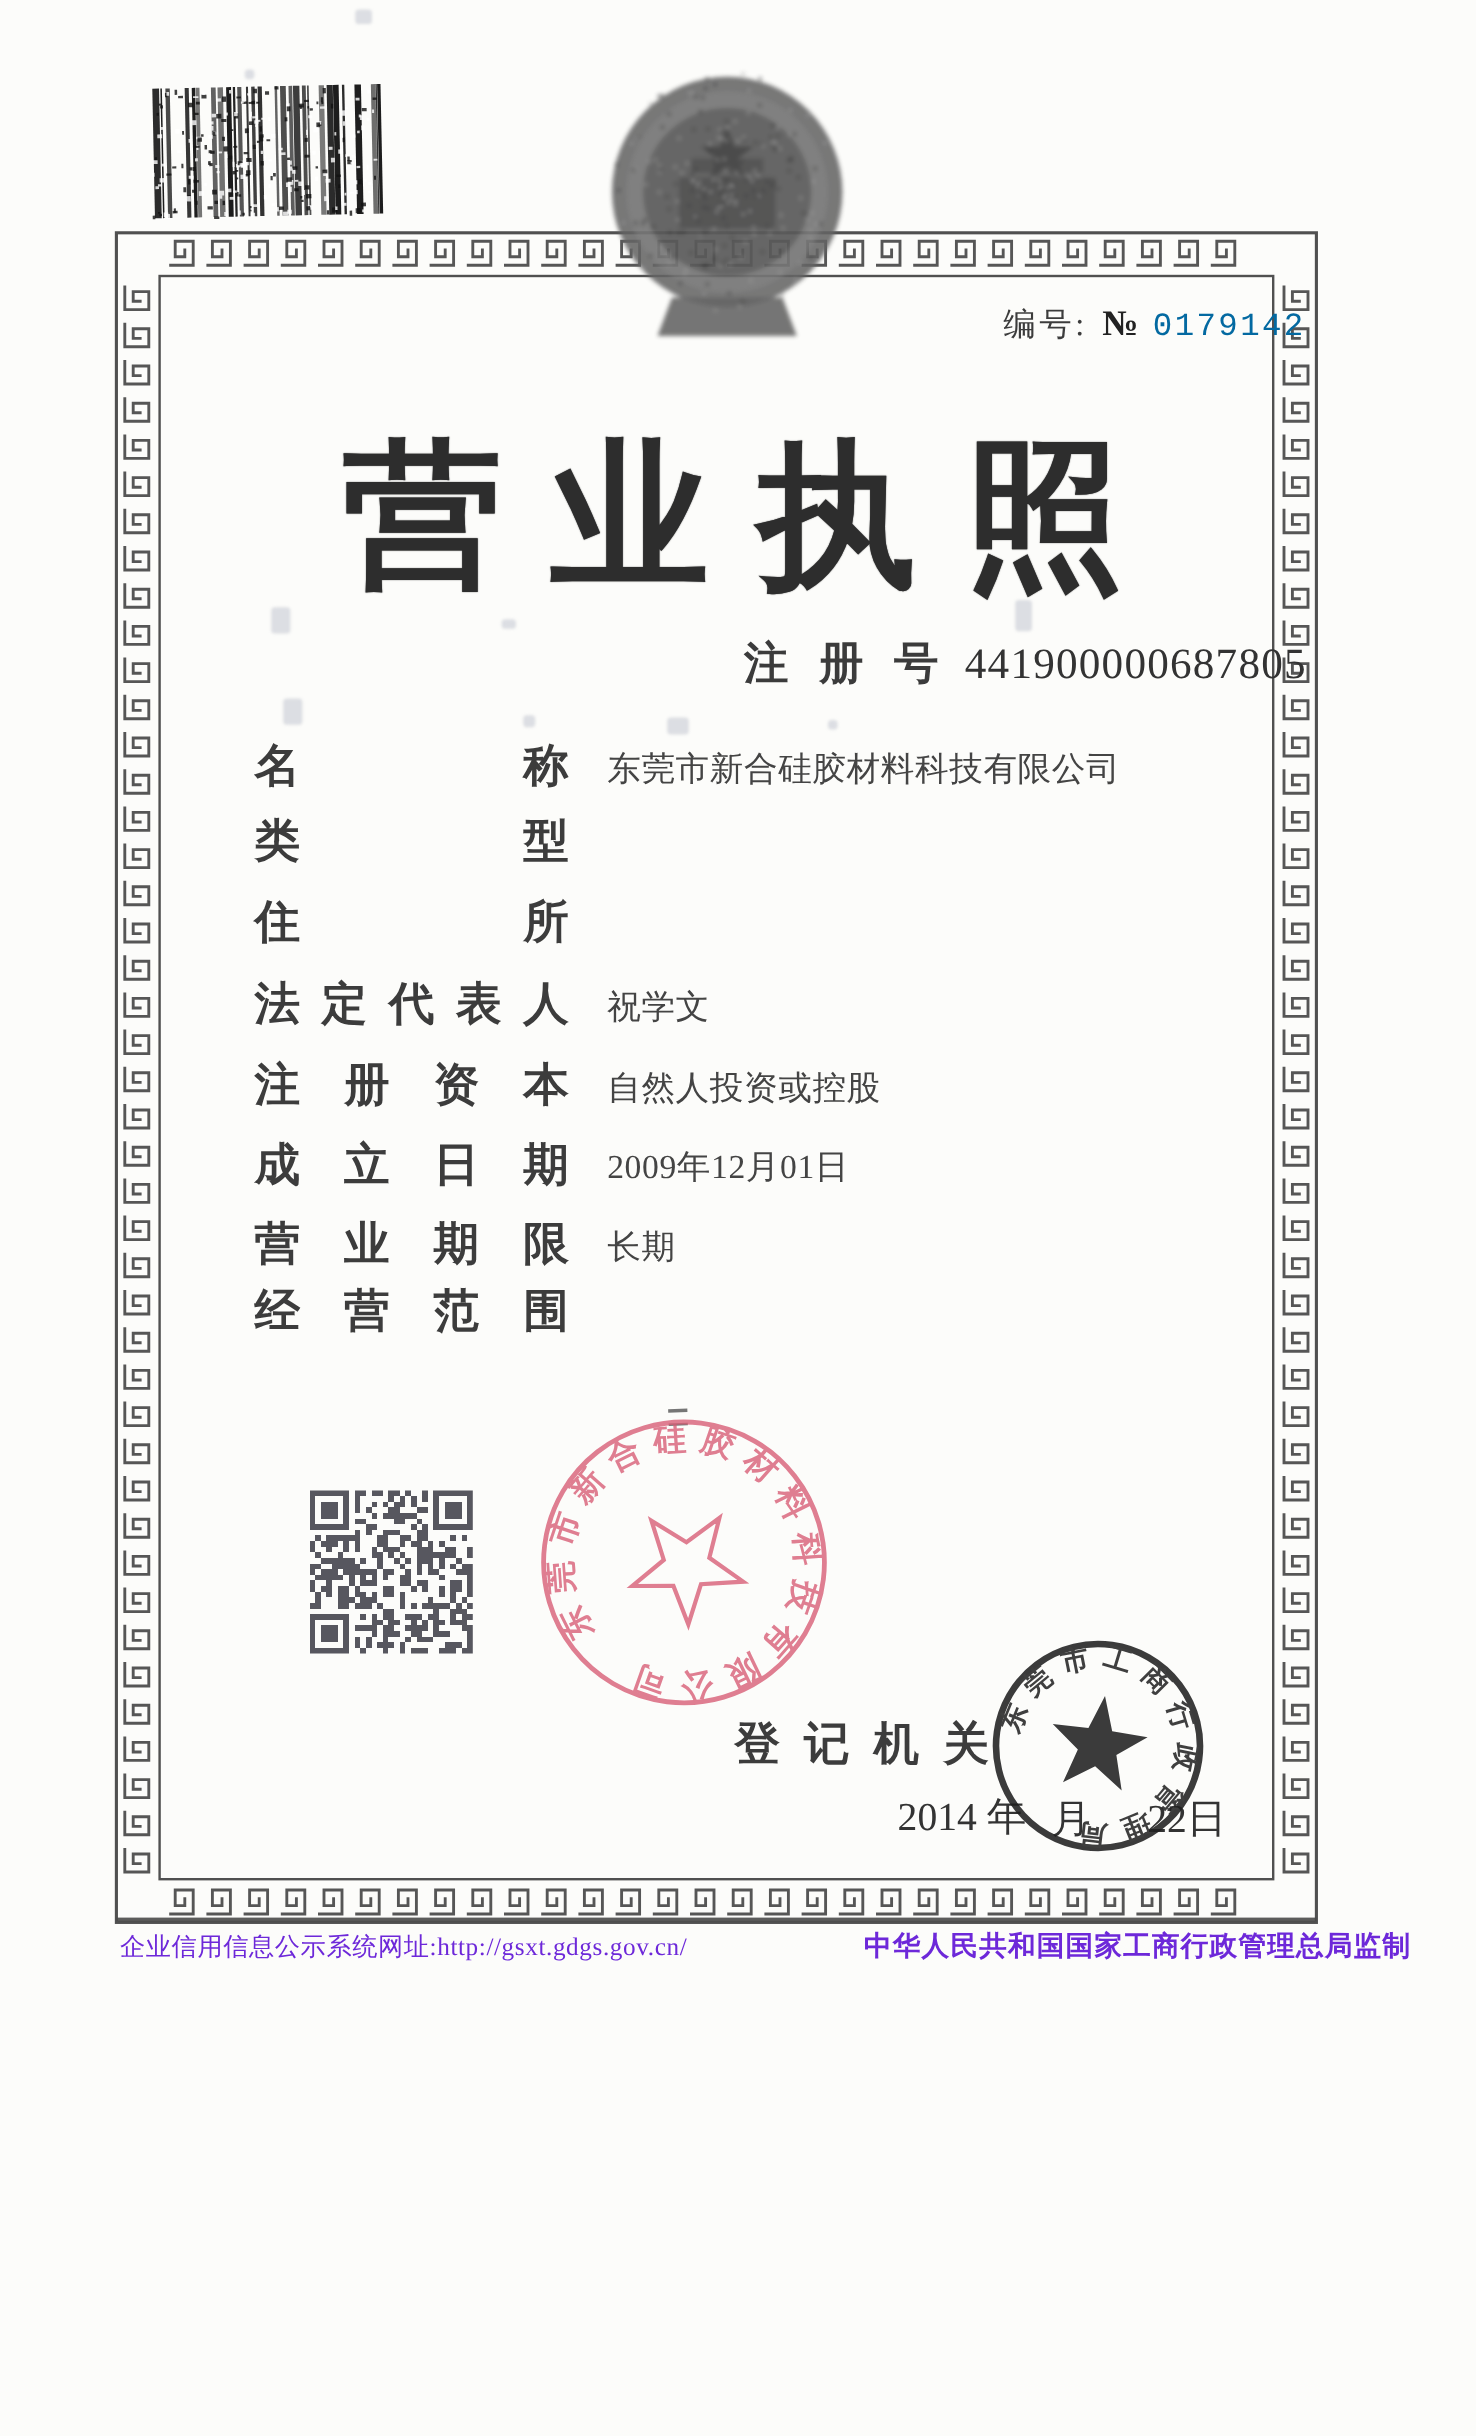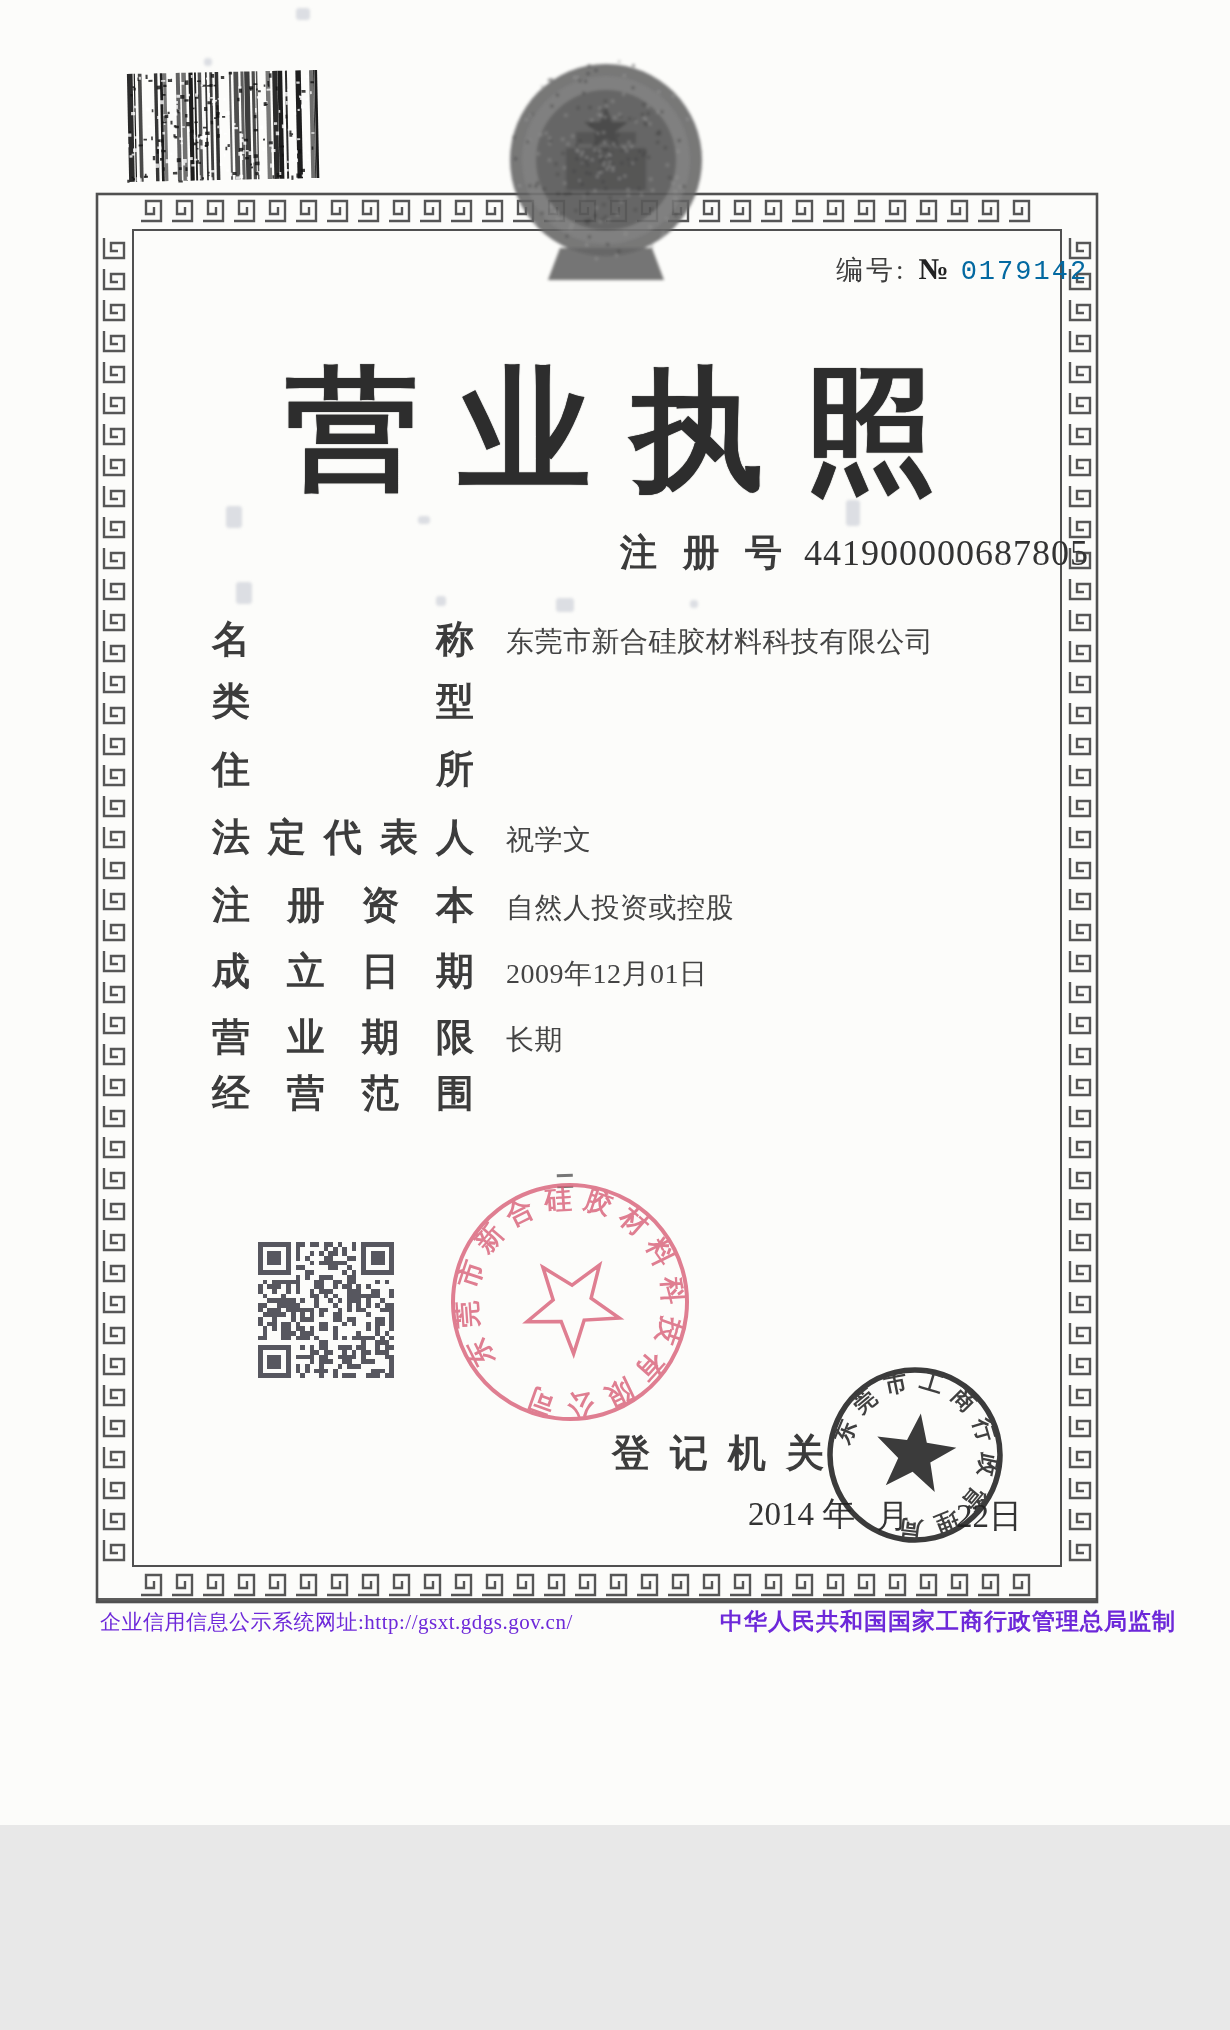--- a/index.html
+++ b/index.html
@@ -1,16 +1,16 @@
 <!DOCTYPE html>
 <html><head>
 <meta charset="utf-8">
 <style>
   html,body{margin:0;padding:0;background:#e8e8e8;}
-  .page{position:relative;width:1230px;height:1825px;background:#fcfcfa;overflow:hidden;
+  .page{position:relative;width:1230px;height:2030px;background:#fcfcfa;overflow:hidden;
         font-family:"Liberation Serif","DejaVu Serif",serif;color:#3a3a3a;}
   .abs{position:absolute;}
   
   .spread{display:flex;justify-content:space-between;}
   
   .serial{top:252px;left:836px;display:flex;align-items:baseline;gap:12px;z-index:5;}
   .serial .lab{font-size:27px;letter-spacing:3px;color:#3c3c3c;}
   .serial .nosign{font-size:30px;font-weight:700;color:#222;}
   .serial .num{font-size:27px;font-family:Liberation Mono, monospace;
                letter-spacing:2px;color:#0369a1;}

